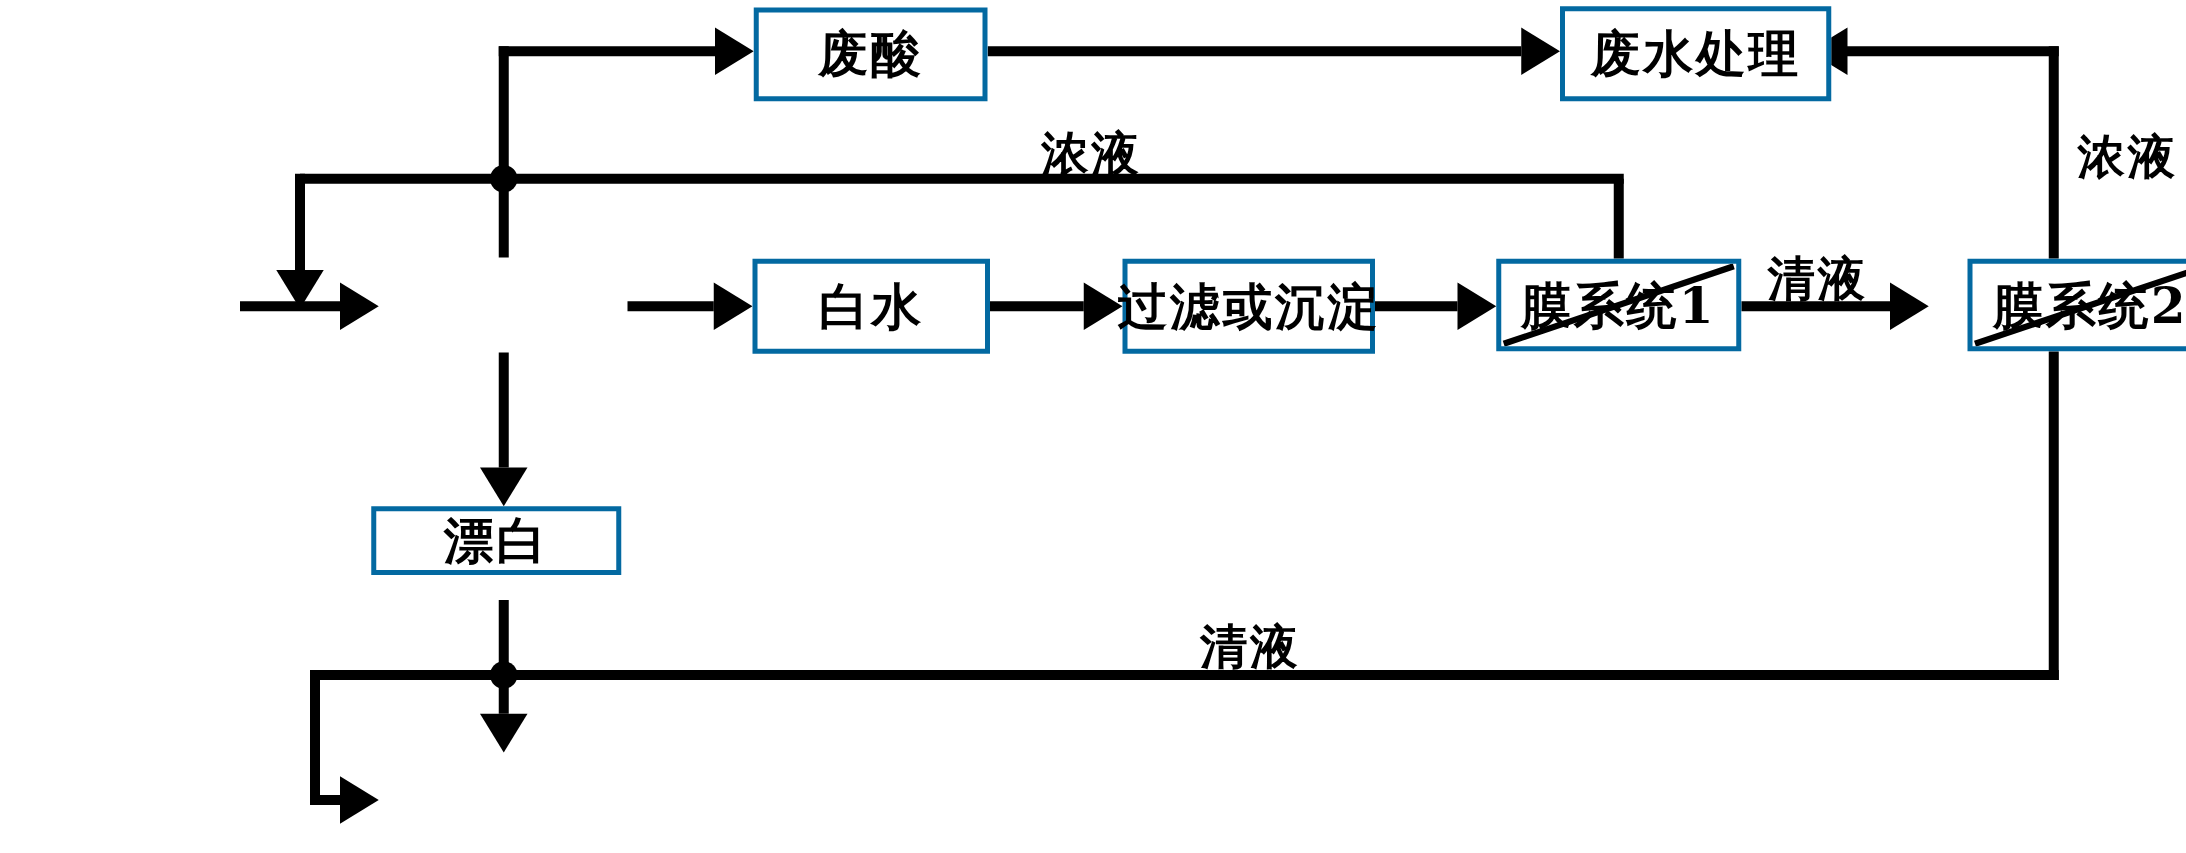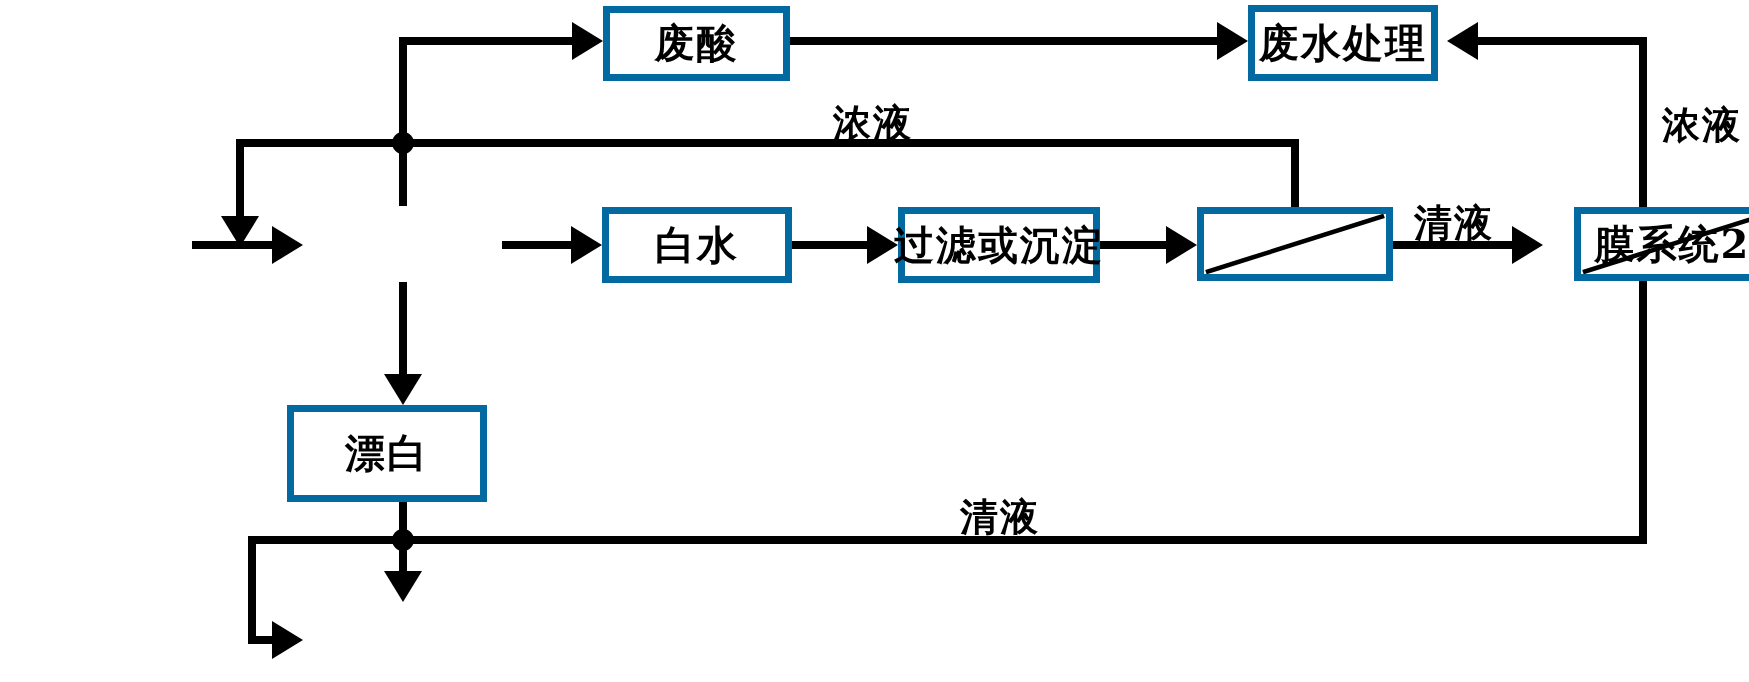--- a/index.html
+++ b/index.html
@@ -1,18 +1,18 @@
 <!DOCTYPE html>
 <html><head>
 <meta charset="utf-8">
 <style>
   html,body{margin:0;padding:0;background:#ffffff;}
   .canvas{position:relative;width:1749px;height:682px;background:#ffffff;overflow:hidden;
           font-family:"DejaVu Serif","Liberation Serif",serif;color:#000;}
-  .node{position:absolute;box-sizing:border-box;border:7px solid #0369a1;background:#fff;
+  .node{position:absolute;box-sizing:border-box;border:4px solid #0369a1;background:#fff;
         display:flex;align-items:center;justify-content:center;}
   .node span{font-size:40px;font-weight:bold;letter-spacing:2px;white-space:nowrap;z-index:2;}
   .node svg{position:absolute;left:0;top:0;width:100%;height:100%;z-index:1;}
   .hl,.vl{position:absolute;background:#000;}
   .ar{position:absolute;width:0;height:0;border-top:19px solid transparent;
       border-bottom:19px solid transparent;border-left:31px solid #000;}
   .al{position:absolute;width:0;height:0;border-top:19px solid transparent;
       border-bottom:19px solid transparent;border-right:31px solid #000;}
   .ad{position:absolute;width:0;height:0;border-left:19px solid transparent;
       border-right:19px solid transparent;border-top:31px solid #000;}
@@ -67,34 +67,35 @@
   <div class="node" style="left:898px;top:207px;width:202px;height:76px">
     <span>过滤或沉淀</span>
   </div>
   <div class="node" style="left:602px;top:207px;width:190px;height:76px">
     <span>白水</span>
   </div>
   <div class="node" style="left:1197px;top:207px;width:196px;height:74px">
     <svg viewBox="0 0 188 66" preserveAspectRatio="none">
         <line x1="2" y1="64" x2="186" y2="2" stroke="#000" stroke-width="5"></line>
       </svg>
+    <span>膜系统1</span>
   </div>
   <div class="node" style="left:1574px;top:207px;width:197px;height:74px">
     <svg viewBox="0 0 189 66" preserveAspectRatio="none">
         <line x1="2" y1="64" x2="187" y2="2" stroke="#000" stroke-width="5"></line>
       </svg>
     <span>膜系统2</span>
   </div>
   <div class="node" style="left:603px;top:6px;width:187px;height:75px">
     <span>废酸</span>
   </div>
-  <div class="node" style="left:1248px;top:5px;width:190px;height:76px">
+  <div class="node" style="left:1248px;top:5px;width:217px;height:76px">
     <span>废水处理</span>
   </div>
-  <div class="node" style="left:287px;top:405px;width:200px;height:97px">
+  <div class="node" style="left:297px;top:405px;width:200px;height:55px">
     <span>漂白</span>
   </div>
 
   <div class="flabel" style="left:833px;top:98px">浓液</div>
   <div class="flabel" style="left:1662px;top:100px">浓液</div>
   <div class="flabel" style="left:1414px;top:198px">清液</div>
   <div class="flabel" style="left:960px;top:492px">清液</div>
 
 </div>
 

